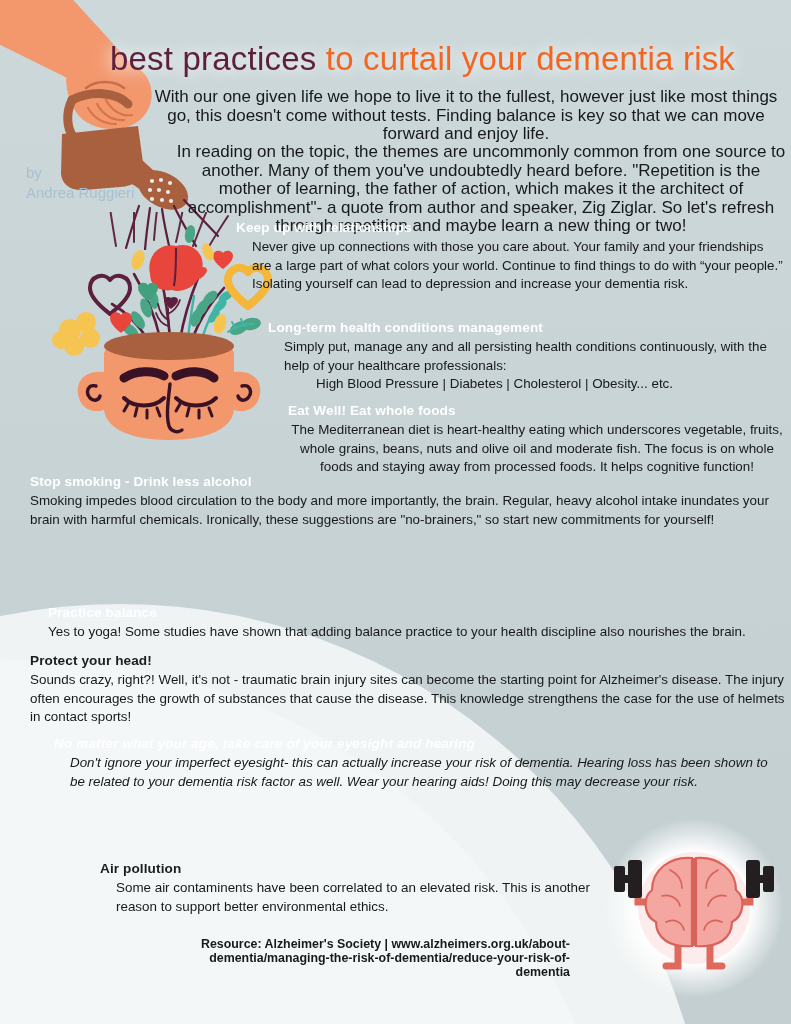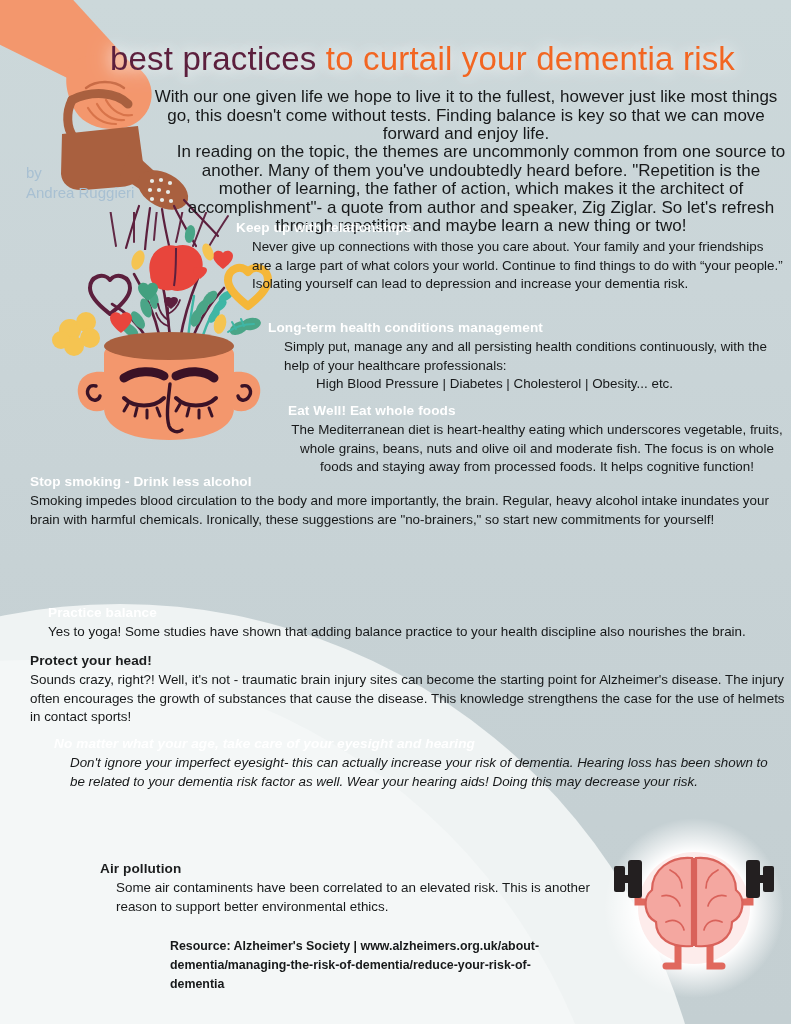--- a/index.html
+++ b/index.html
@@ -103,23 +103,23 @@
     line-height: 18.6px;
   }
   .ind1 { padding-left: 16px; }
   .ind3 { padding-left: 48px; }
 
   .footer-res {
     position: absolute;
     left: 170px;
     top: 937px;
     width: 400px;
-    text-align: left;
+    text-align: right;
     font-size: 12.4px;
-    line-height: 19px;
+    line-height: 14px;
     font-weight: bold;
     color: #17191a;
   }
 </style>
 </head>
 <body>
 
 <div id="poster">
 
   <div class="bg-swoosh"></div>

